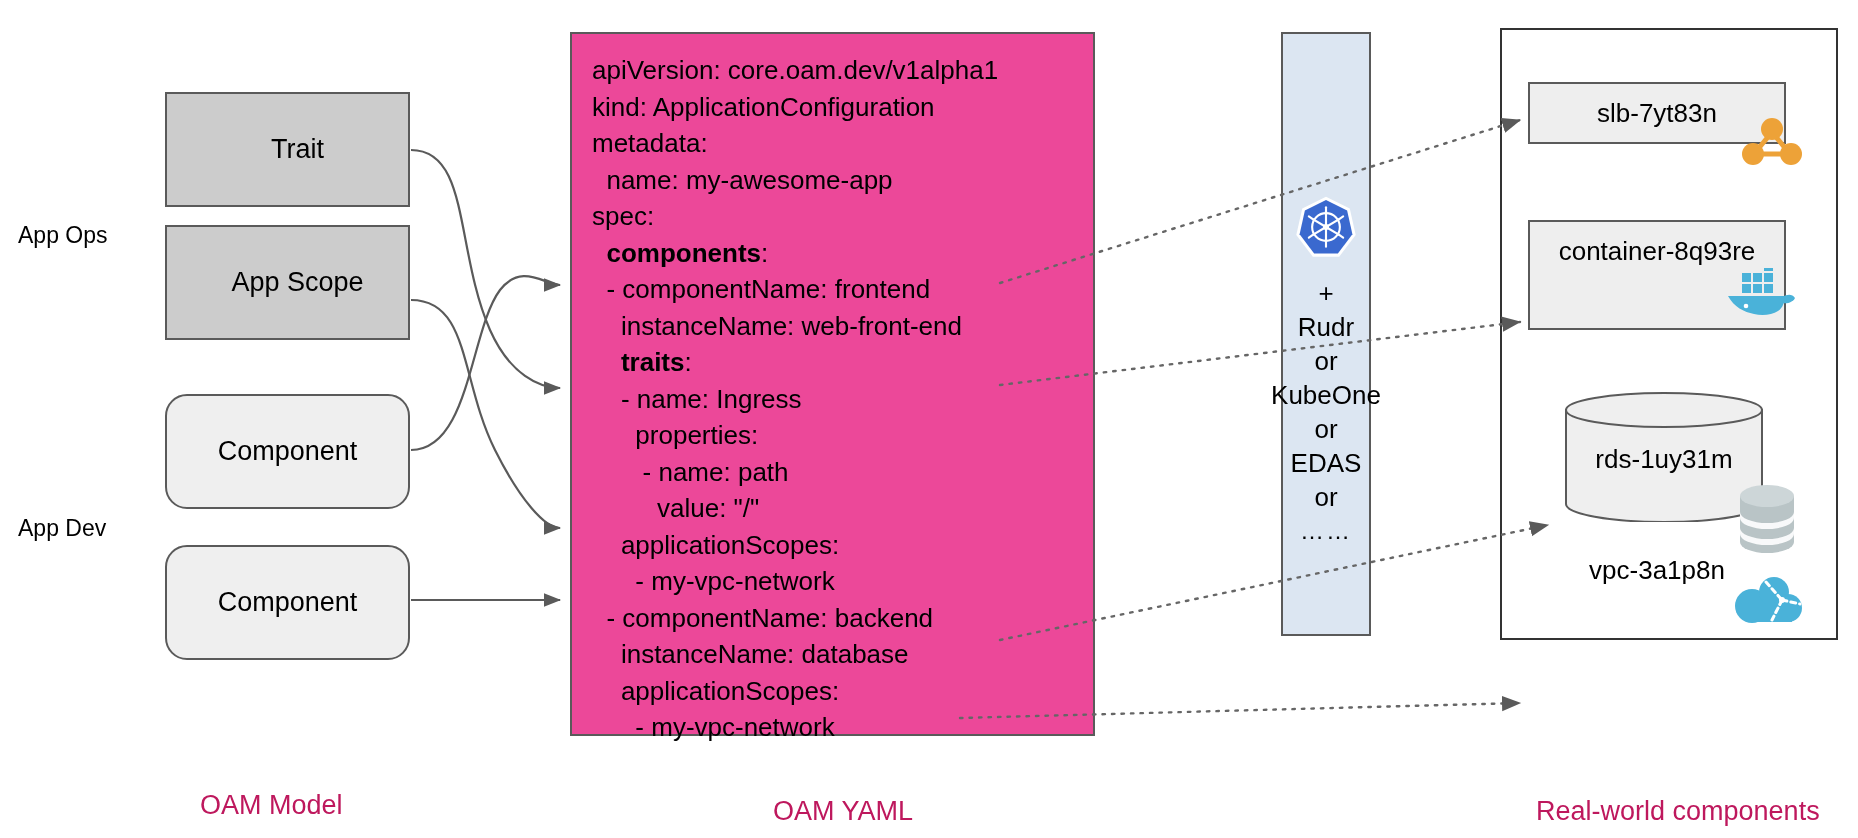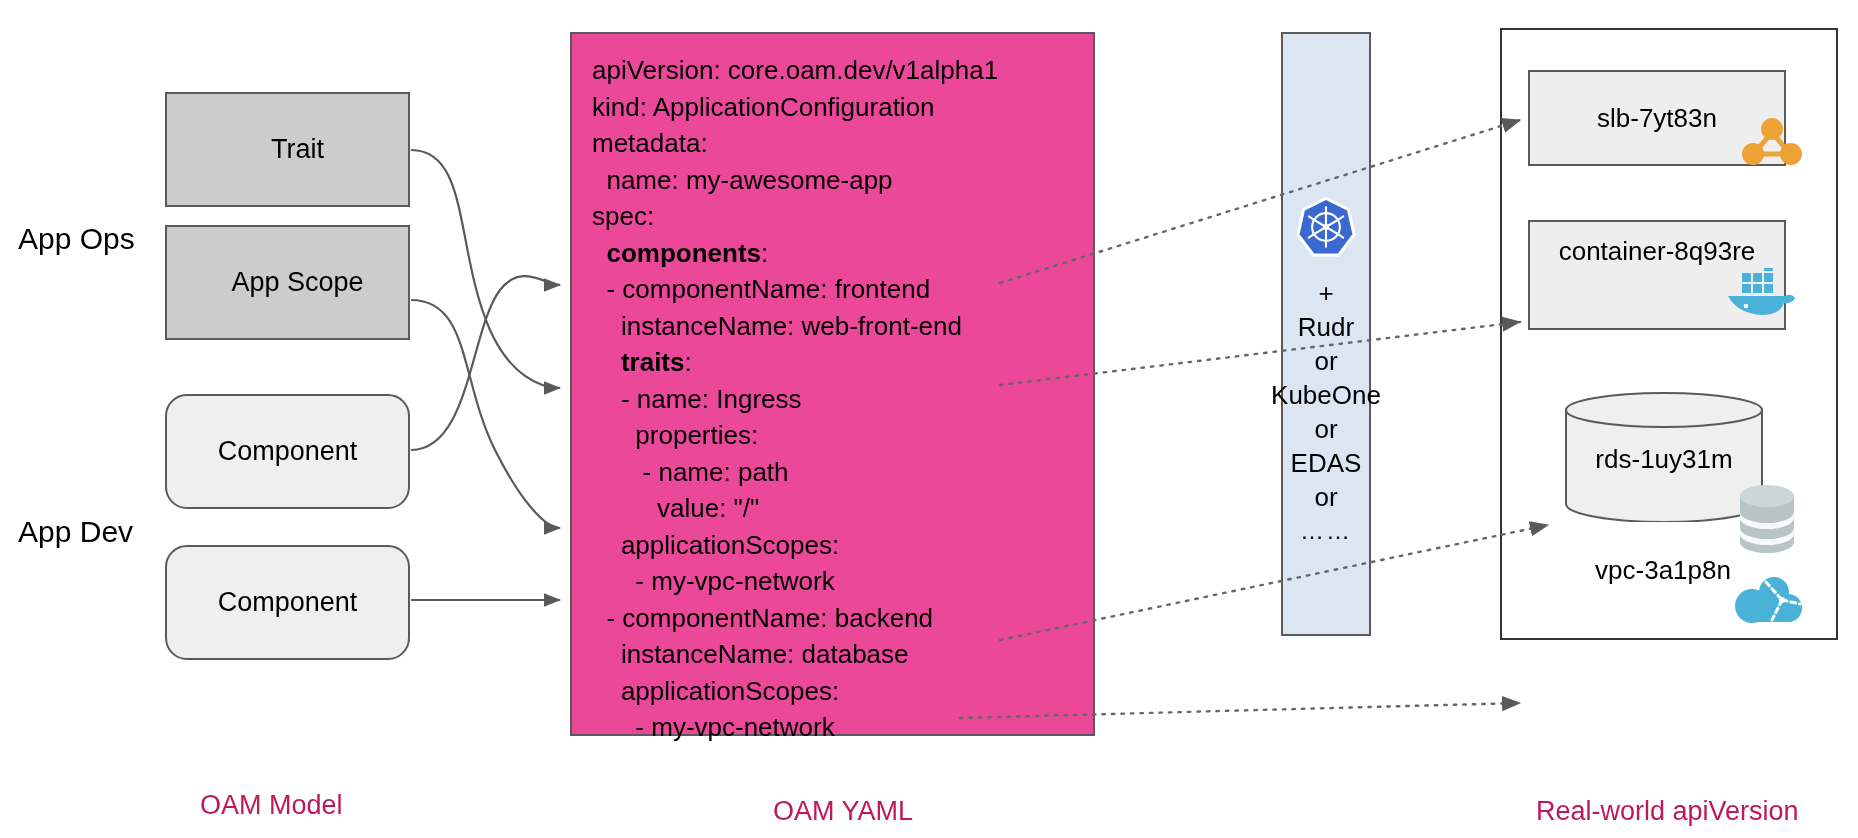--- a/index.html
+++ b/index.html
@@ -23,21 +23,21 @@
     left: 0;
     top: 0;
     width: 1858px;
     height: 838px;
     pointer-events: none;
   }
 
   
   .role-label {
     position: absolute;
-    font-size: 30px;
+    font-size: 23px;
     color: #000;
     white-space: nowrap;
   }
   .model-box {
     position: absolute;
     box-sizing: border-box;
     border: 2px solid #5a5a5a;
     display: flex;
     align-items: center;
     justify-content: center;
@@ -205,21 +205,21 @@
       <div>KubeOne</div>
       <div>or</div>
       <div>EDAS</div>
       <div>or</div>
       <div class="dots">……</div>
     </div>
   </div>
 
   <div id="instances-box">
 
-    <div class="inst-box" style="left:26px; top:40px; width:258px; height:96px;justify-content:center;">
+    <div class="inst-box" style="left:26px; top:52px; width:258px; height:62px;justify-content:center;">
       <span>slb-7yt83n</span>
     </div>
     <span class="icon-abs" style="left:238px; top:82px;">
       <svg width="64" height="56" viewBox="0 0 64 56" aria-hidden="true">
         <line x1="32" y1="20" x2="14" y2="42" stroke="#eda238" stroke-width="5"></line>
         <line x1="32" y1="20" x2="50" y2="42" stroke="#eda238" stroke-width="5"></line>
         <line x1="14" y1="42" x2="50" y2="42" stroke="#eda238" stroke-width="5"></line>
         <circle cx="32" cy="17" r="11" fill="#eda238"></circle>
         <circle cx="13" cy="42" r="11" fill="#eda238"></circle>
         <circle cx="51" cy="42" r="11" fill="#eda238"></circle>
@@ -255,21 +255,21 @@
     </div>
     <span class="icon-abs" style="left:232px; top:452px;">
       <svg width="66" height="74" viewBox="0 0 66 74" aria-hidden="true">
         <path d="M6 14 V60 a27 11 0 0 0 54 0 V14 Z" fill="#b9c4c6"></path>
         <ellipse cx="33" cy="14" rx="27" ry="11" fill="#cdd6d8"></ellipse>
         <path d="M6 30 a27 11 0 0 0 54 0 v6 a27 11 0 0 1 -54 0 z" fill="#ffffff" opacity="0.9"></path>
         <path d="M6 46 a27 11 0 0 0 54 0 v6 a27 11 0 0 1 -54 0 z" fill="#ffffff" opacity="0.9"></path>
       </svg>
     </span>
 
-    <div class="inst-plain" style="left:32px; top:510px; width:258px; height:60px;">
+    <div class="inst-plain" style="left:26px; top:510px; width:258px; height:60px;">
       <span>vpc-3a1p8n</span>
     </div>
     <span class="icon-abs" style="left:228px; top:540px;">
       <svg width="76" height="56" viewBox="0 0 76 56" aria-hidden="true">
         <g fill="#4ab2d9">
           <circle cx="22" cy="36" r="17"></circle>
           <circle cx="44" cy="22" r="15"></circle>
           <circle cx="58" cy="38" r="14"></circle>
           <rect x="20" y="34" width="42" height="18"></rect>
         </g>
@@ -305,15 +305,15 @@
 
     <path d="M1000,385 L1520,322" fill="none" stroke="#666666" stroke-width="2.4" stroke-dasharray="2.5 7" stroke-linecap="round" marker-end="url(#arrowDot)"></path>
 
     <path d="M1000,640 L1548,525" fill="none" stroke="#666666" stroke-width="2.4" stroke-dasharray="2.5 7" stroke-linecap="round" marker-end="url(#arrowDot)"></path>
 
     <path d="M960,718 L1520,703" fill="none" stroke="#666666" stroke-width="2.4" stroke-dasharray="2.5 7" stroke-linecap="round" marker-end="url(#arrowDot)"></path>
   </svg>
 
   <div class="caption" style="left:200px; top:790px;">OAM Model</div>
   <div class="caption" style="left:745px; top:796px;margin-left:28px;">OAM YAML</div>
-  <div class="caption" style="left:1536px; top:796px;">Real-world apiVersion</div>
+  <div class="caption" style="left:1536px; top:796px;">Real-world components</div>
 
 </div>
 
 </body></html>

